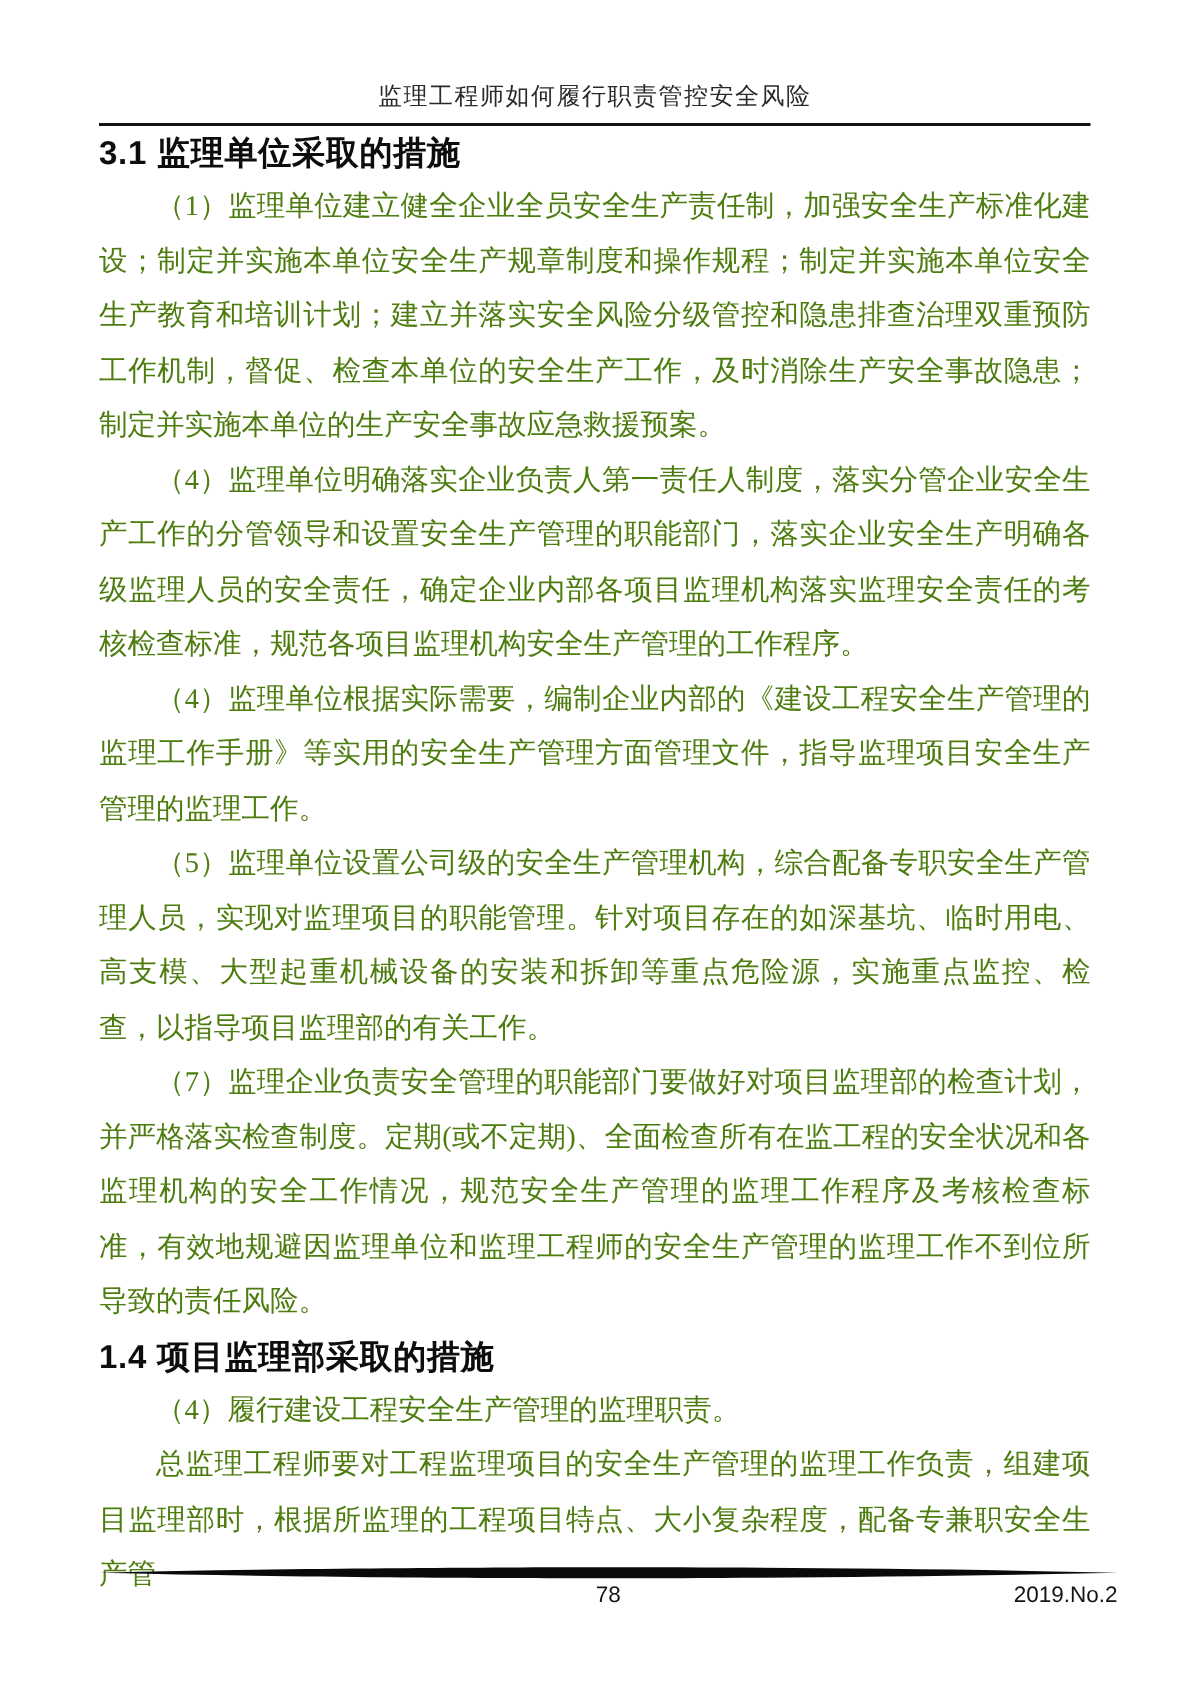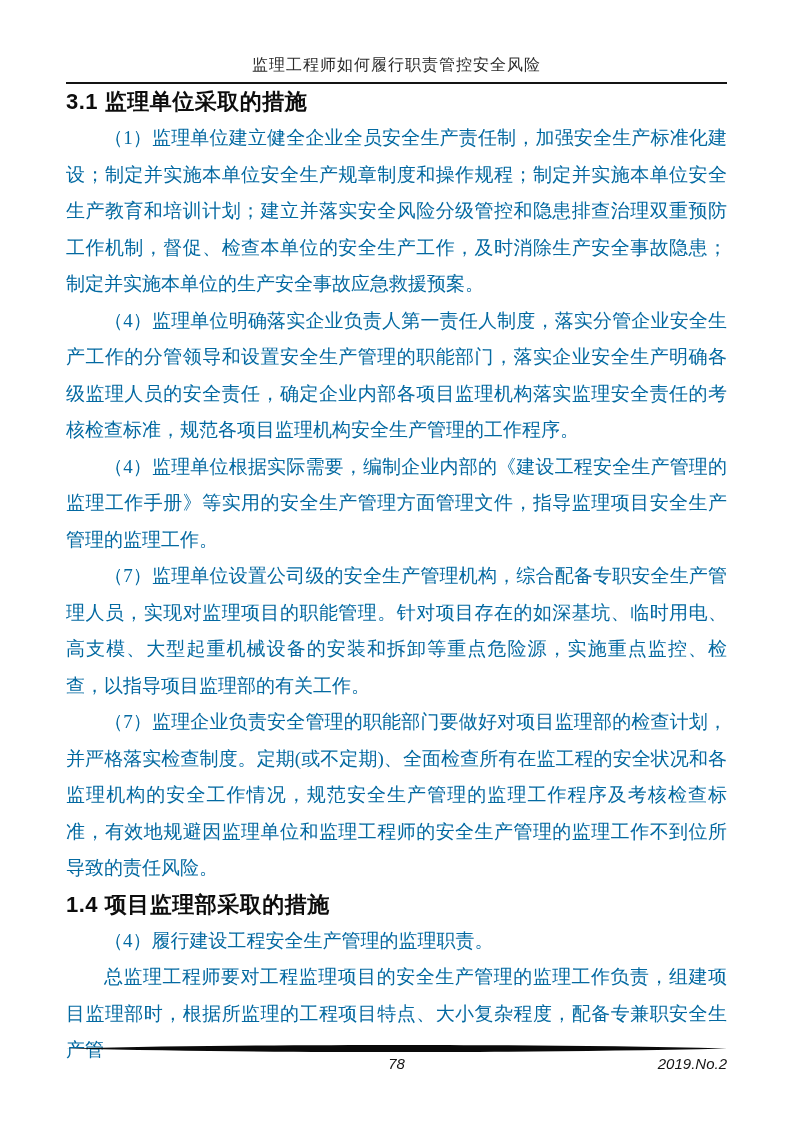--- a/index.html
+++ b/index.html
@@ -46,28 +46,27 @@
     color: #0d0d0d;
     letter-spacing: 0.5px;
   }
   p.body-paragraph {
     margin: 0;
     font-size: 19px;
     line-height: 36.5px;
     text-align: justify;
     text-justify: inter-ideograph;
     text-indent: 2em;
-    color: #0369a1;
+    color: #4d7c0f;
   }
   .footer {
     position: absolute;
     left: 66px;
-    right: 66px;
+    right: 48px;
     top: 1044px;
-    font-style: italic;
   }
   .footer-rule-svg {
     display: block;
     width: 100%;
     height: 9px;
   }
   .footer-text-row {
     position: relative;
     margin-top: 2px;
     height: 18px;
@@ -97,21 +96,21 @@
     <div class="running-header">
       <div class="header-title">监理工程师如何履行职责管控安全风险</div>
       <div class="header-rule"></div>
     </div>
 
     <h2 class="section-heading">3.1 监理单位采取的措施</h2>
 
     <p class="body-paragraph">（1）监理单位建立健全企业全员安全生产责任制，加强安全生产标准化建设；制定并实施本单位安全生产规章制度和操作规程；制定并实施本单位安全生产教育和培训计划；建立并落实安全风险分级管控和隐患排查治理双重预防工作机制，督促、检查本单位的安全生产工作，及时消除生产安全事故隐患；制定并实施本单位的生产安全事故应急救援预案。</p>
     <p class="body-paragraph">（4）监理单位明确落实企业负责人第一责任人制度，落实分管企业安全生产工作的分管领导和设置安全生产管理的职能部门，落实企业安全生产明确各级监理人员的安全责任，确定企业内部各项目监理机构落实监理安全责任的考核检查标准，规范各项目监理机构安全生产管理的工作程序。</p>
     <p class="body-paragraph">（4）监理单位根据实际需要，编制企业内部的《建设工程安全生产管理的监理工作手册》等实用的安全生产管理方面管理文件，指导监理项目安全生产管理的监理工作。</p>
-    <p class="body-paragraph">（7）监理单位设置公司级的安全生产管理机构，综合配备专职安全生产管理人员，实现对监理项目的职能管理。针对项目存在的如深基坑、临时用电、高支模、大型起重机械设备的安装和拆卸等重点危险源，实施重点监控、检查，以指导项目监理部的有关工作。</p>
+    <p class="body-paragraph">（5）监理单位设置公司级的安全生产管理机构，综合配备专职安全生产管理人员，实现对监理项目的职能管理。针对项目存在的如深基坑、临时用电、高支模、大型起重机械设备的安装和拆卸等重点危险源，实施重点监控、检查，以指导项目监理部的有关工作。</p>
     <p class="body-paragraph">（7）监理企业负责安全管理的职能部门要做好对项目监理部的检查计划，并严格落实检查制度。定期(或不定期)、全面检查所有在监工程的安全状况和各监理机构的安全工作情况，规范安全生产管理的监理工作程序及考核检查标准，有效地规避因监理单位和监理工程师的安全生产管理的监理工作不到位所导致的责任风险。</p>
 
     <h2 class="section-heading">1.4 项目监理部采取的措施</h2>
 
     <p class="body-paragraph">（4）履行建设工程安全生产管理的监理职责。</p>
     <p class="body-paragraph">总监理工程师要对工程监理项目的安全生产管理的监理工作负责，组建项目监理部时，根据所监理的工程项目特点、大小复杂程度，配备专兼职安全生产管</p>
 
   </div>
 
   <div class="footer">

